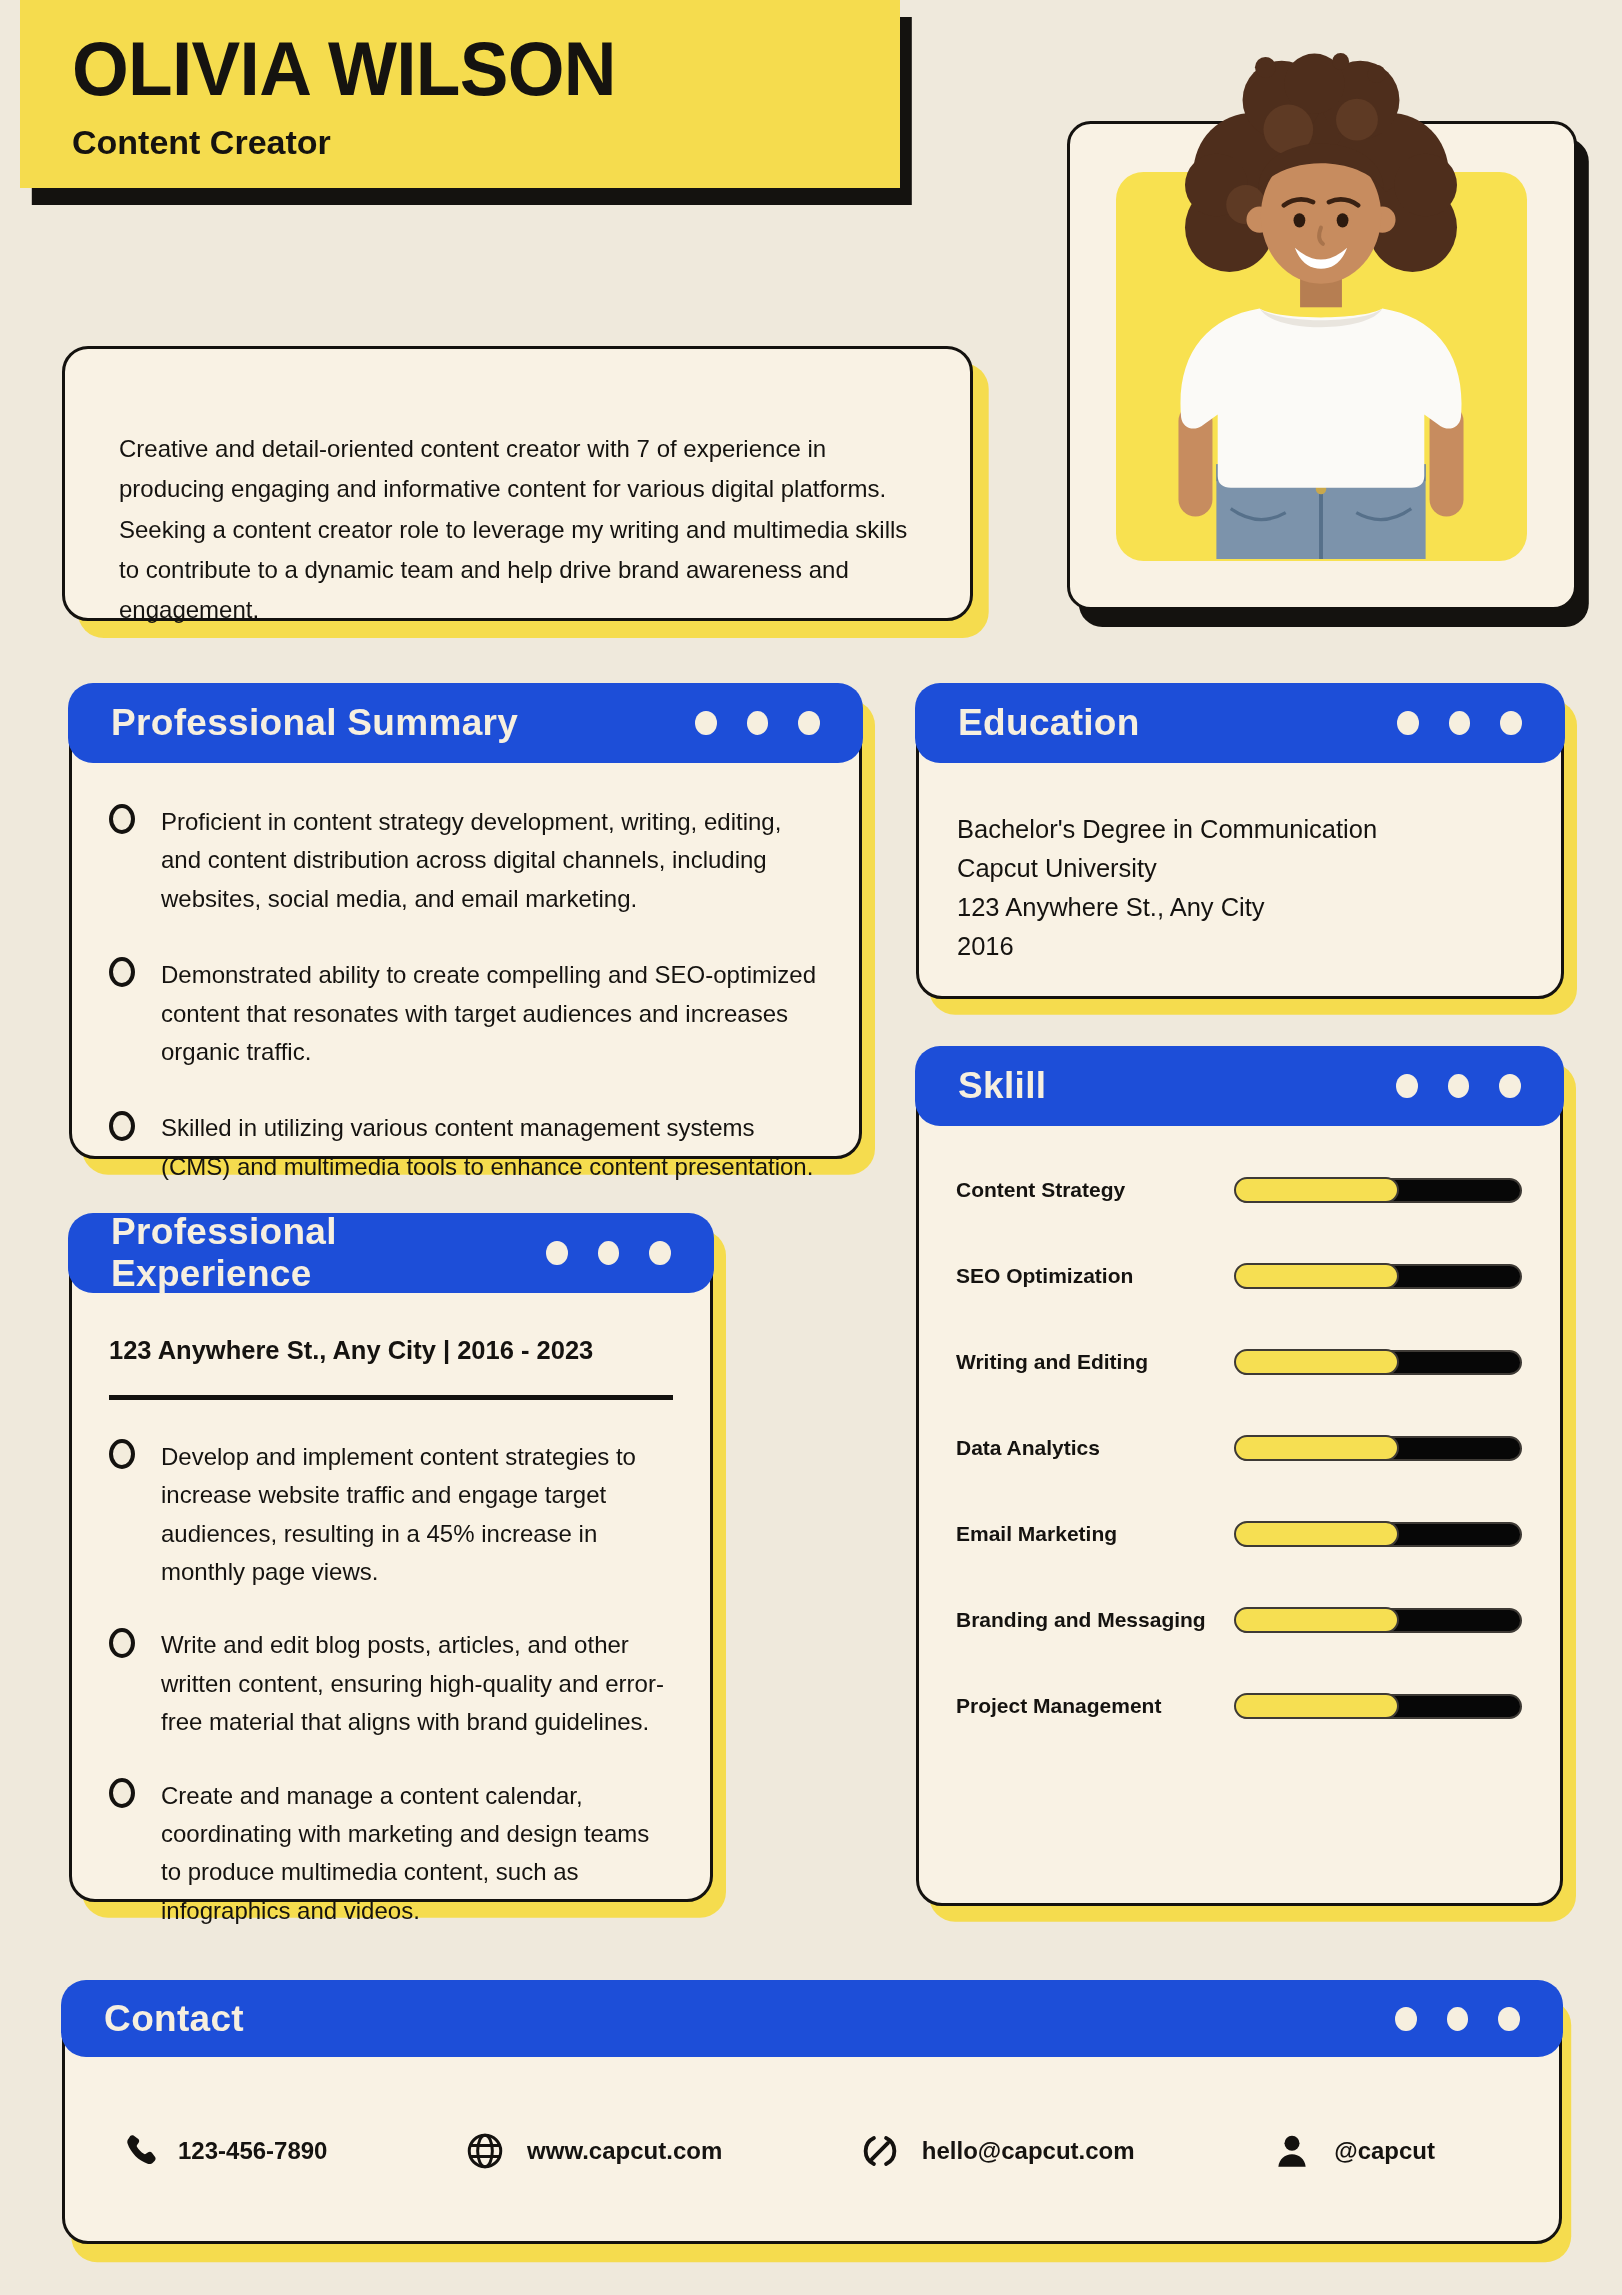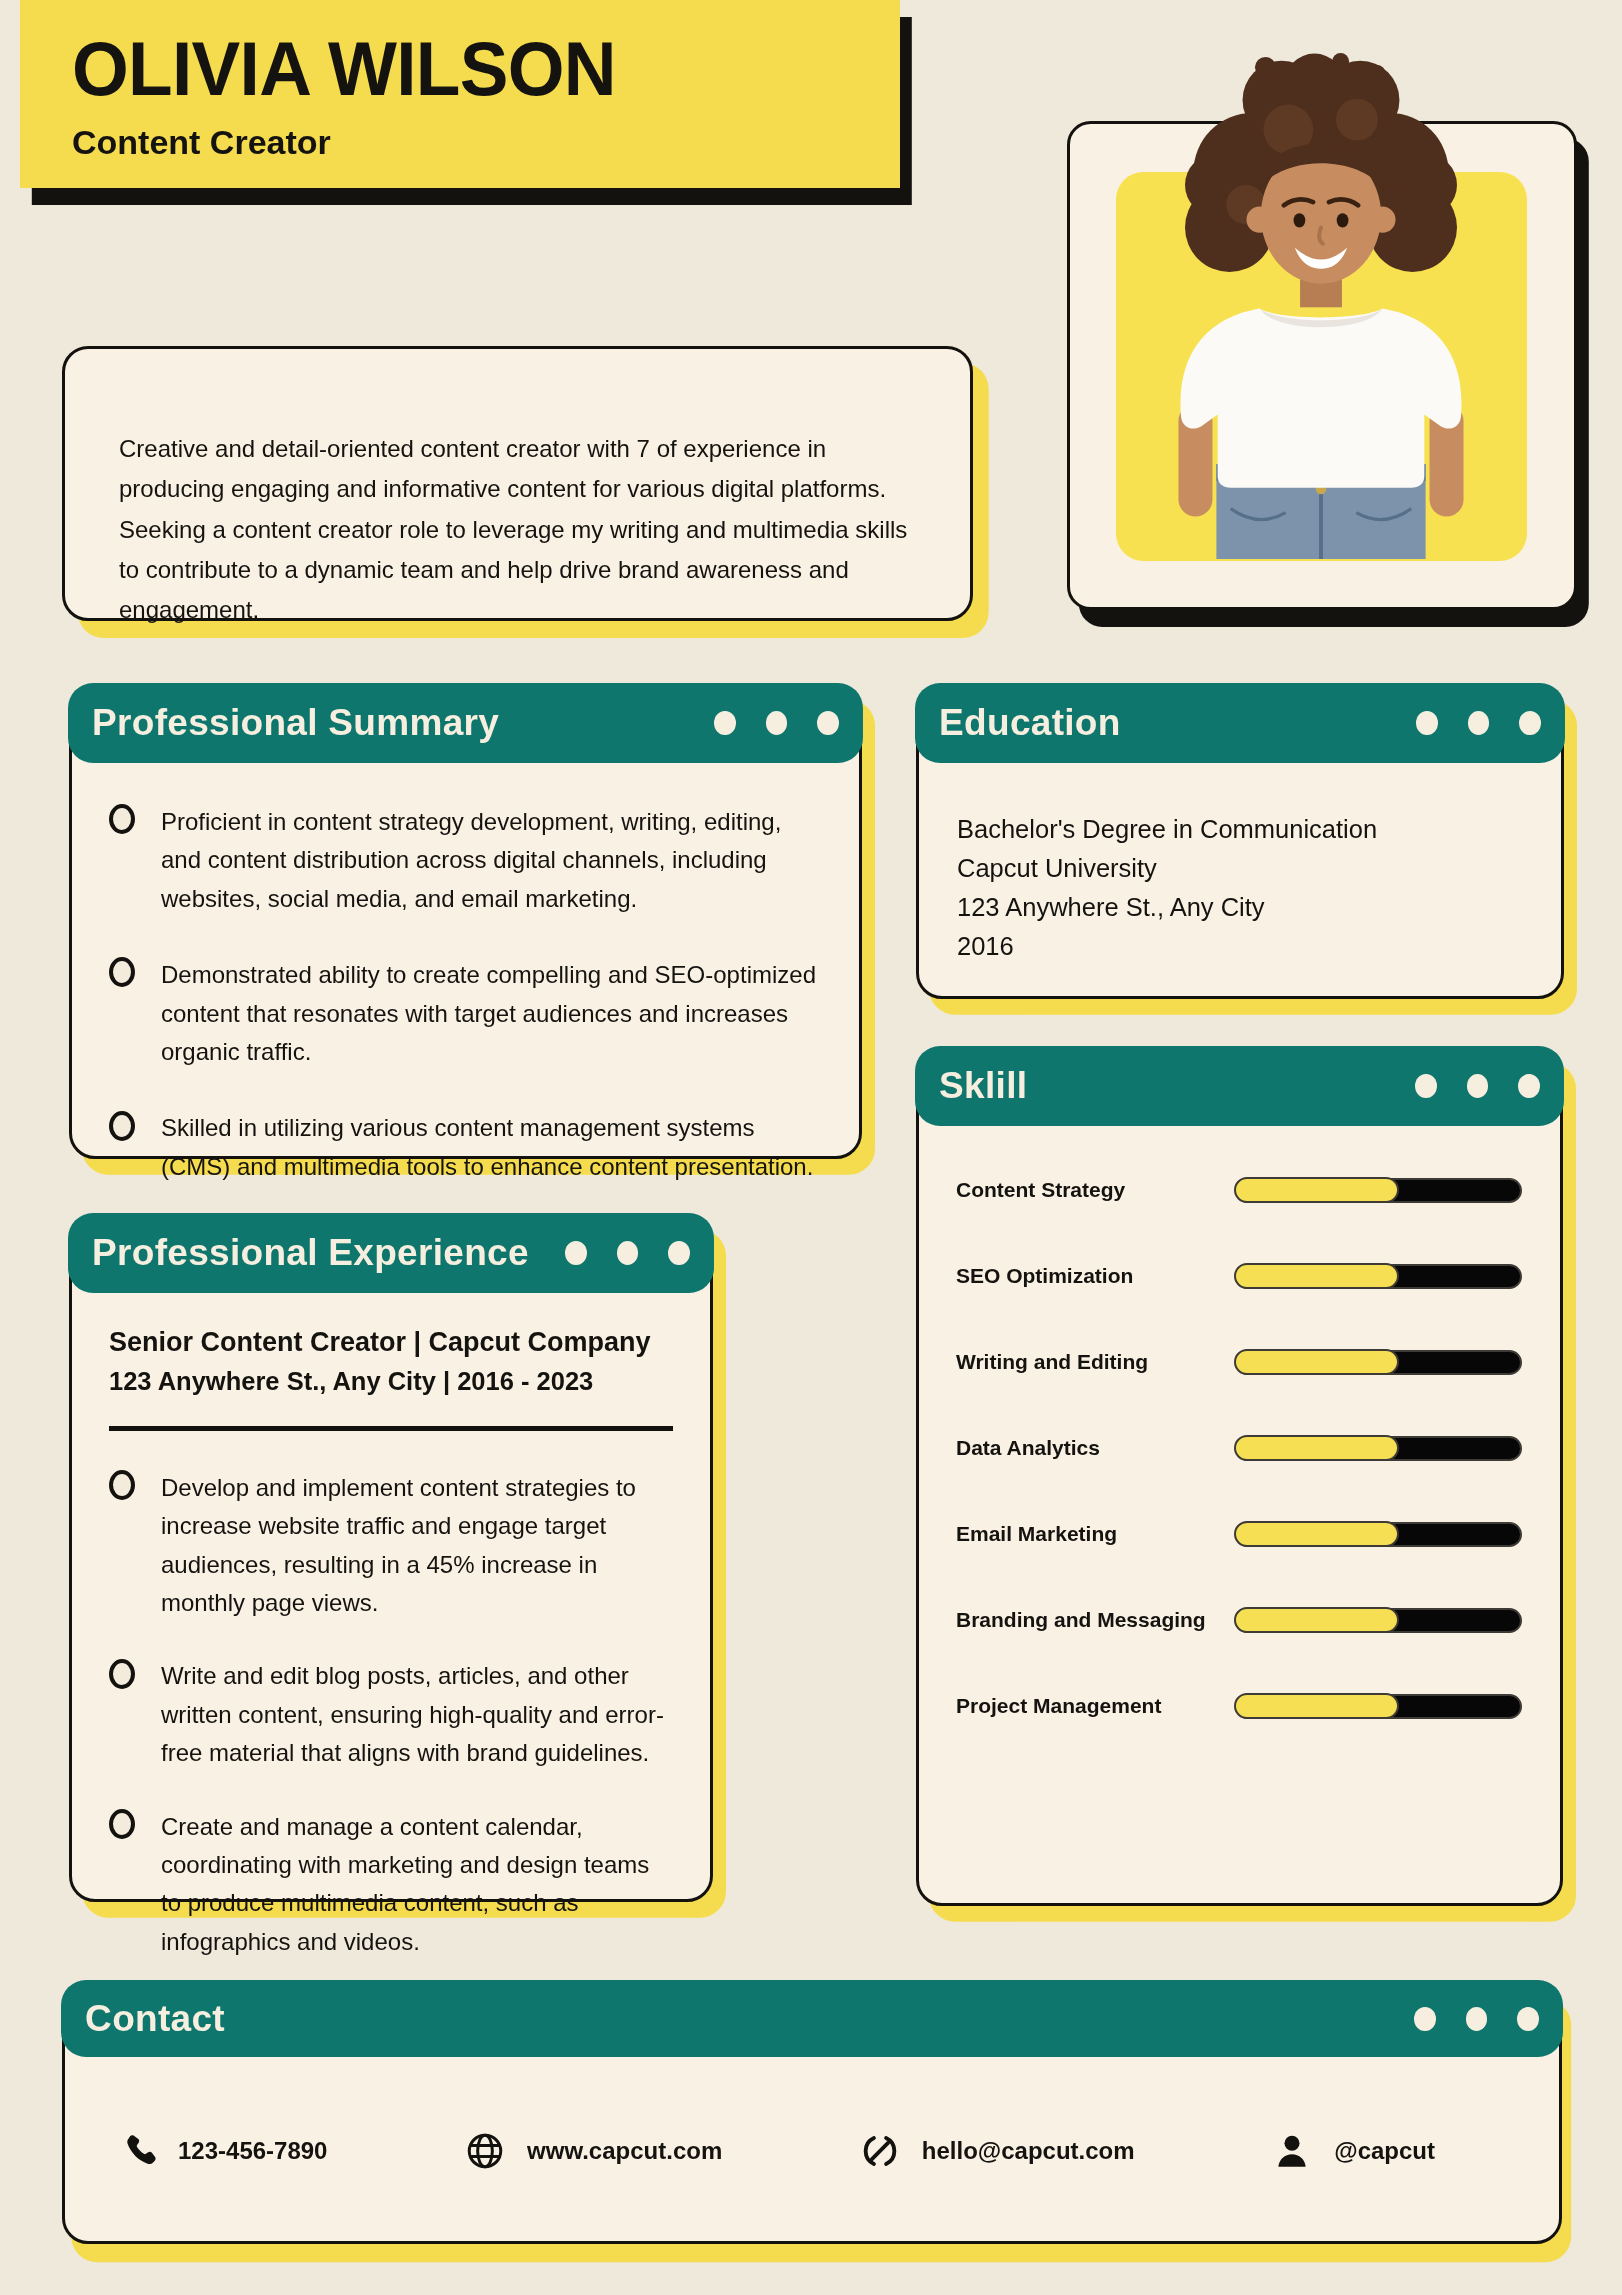--- a/index.html
+++ b/index.html
@@ -11,22 +11,22 @@
   }
   
   .card {
     position:absolute; background:#F9F2E4;
     border:3.9px solid #14120F; border-radius:26px;
   }
   .shadow-yellow { box-shadow:13px 15.7px 0 #F5DC4E; }
   .shadow-black  { box-shadow:11.8px 17px 0 #14120F;margin-left:20px; }
   .section-header {
     position:absolute; top:-3.9px; left:-3.9px; right:-3.9px; height:80px;
-    background:#0f766e; border-radius:25px;
-    display:flex; align-items:center; padding:0 24px;
+    background:#1d4ed8; border-radius:25px;
+    display:flex; align-items:center; padding:0 43px;
   }
   .section-title { color:#F6EFDF; font-size:37px; font-weight:700; letter-spacing:0.3px; }
   .dots { margin-left:auto; display:flex; gap:30px; }
   .dot { width:21.6px; height:24px; border-radius:50%; background:#F6EFDF; }
   
   .name-card {
     left:62px; top:115px; width:880px; height:188px;
     background:#F5DC4E; display:flex; flex-direction:column; justify-content:center;
     padding:0 52px; gap:13px;
   }
@@ -261,21 +261,20 @@
   <section class="experience-card card shadow-yellow">
     <div class="section-header">
       <span class="section-title">Professional Experience</span>
       <span class="dots">
         <span class="dot"></span>
         <span class="dot"></span>
         <span class="dot"></span>
       </span>
     </div>
     <div class="experience-body">
-      <div class="exp-role">Senior Content Creator | Capcut Company</div>
       <div class="exp-meta">123 Anywhere St., Any City | 2016 - 2023</div>
       <div class="exp-divider"></div>
       <div class="bullets">
         <div class="bullet">
           <span class="ring"></span>
           <p>Develop and implement content strategies to increase website traffic and engage target audiences, resulting in a 45% increase in monthly page views.</p>
         </div>
         <div class="bullet">
           <span class="ring"></span>
           <p>Write and edit blog posts, articles, and other written content, ensuring high-quality and error-free material that aligns with brand guidelines.</p>

